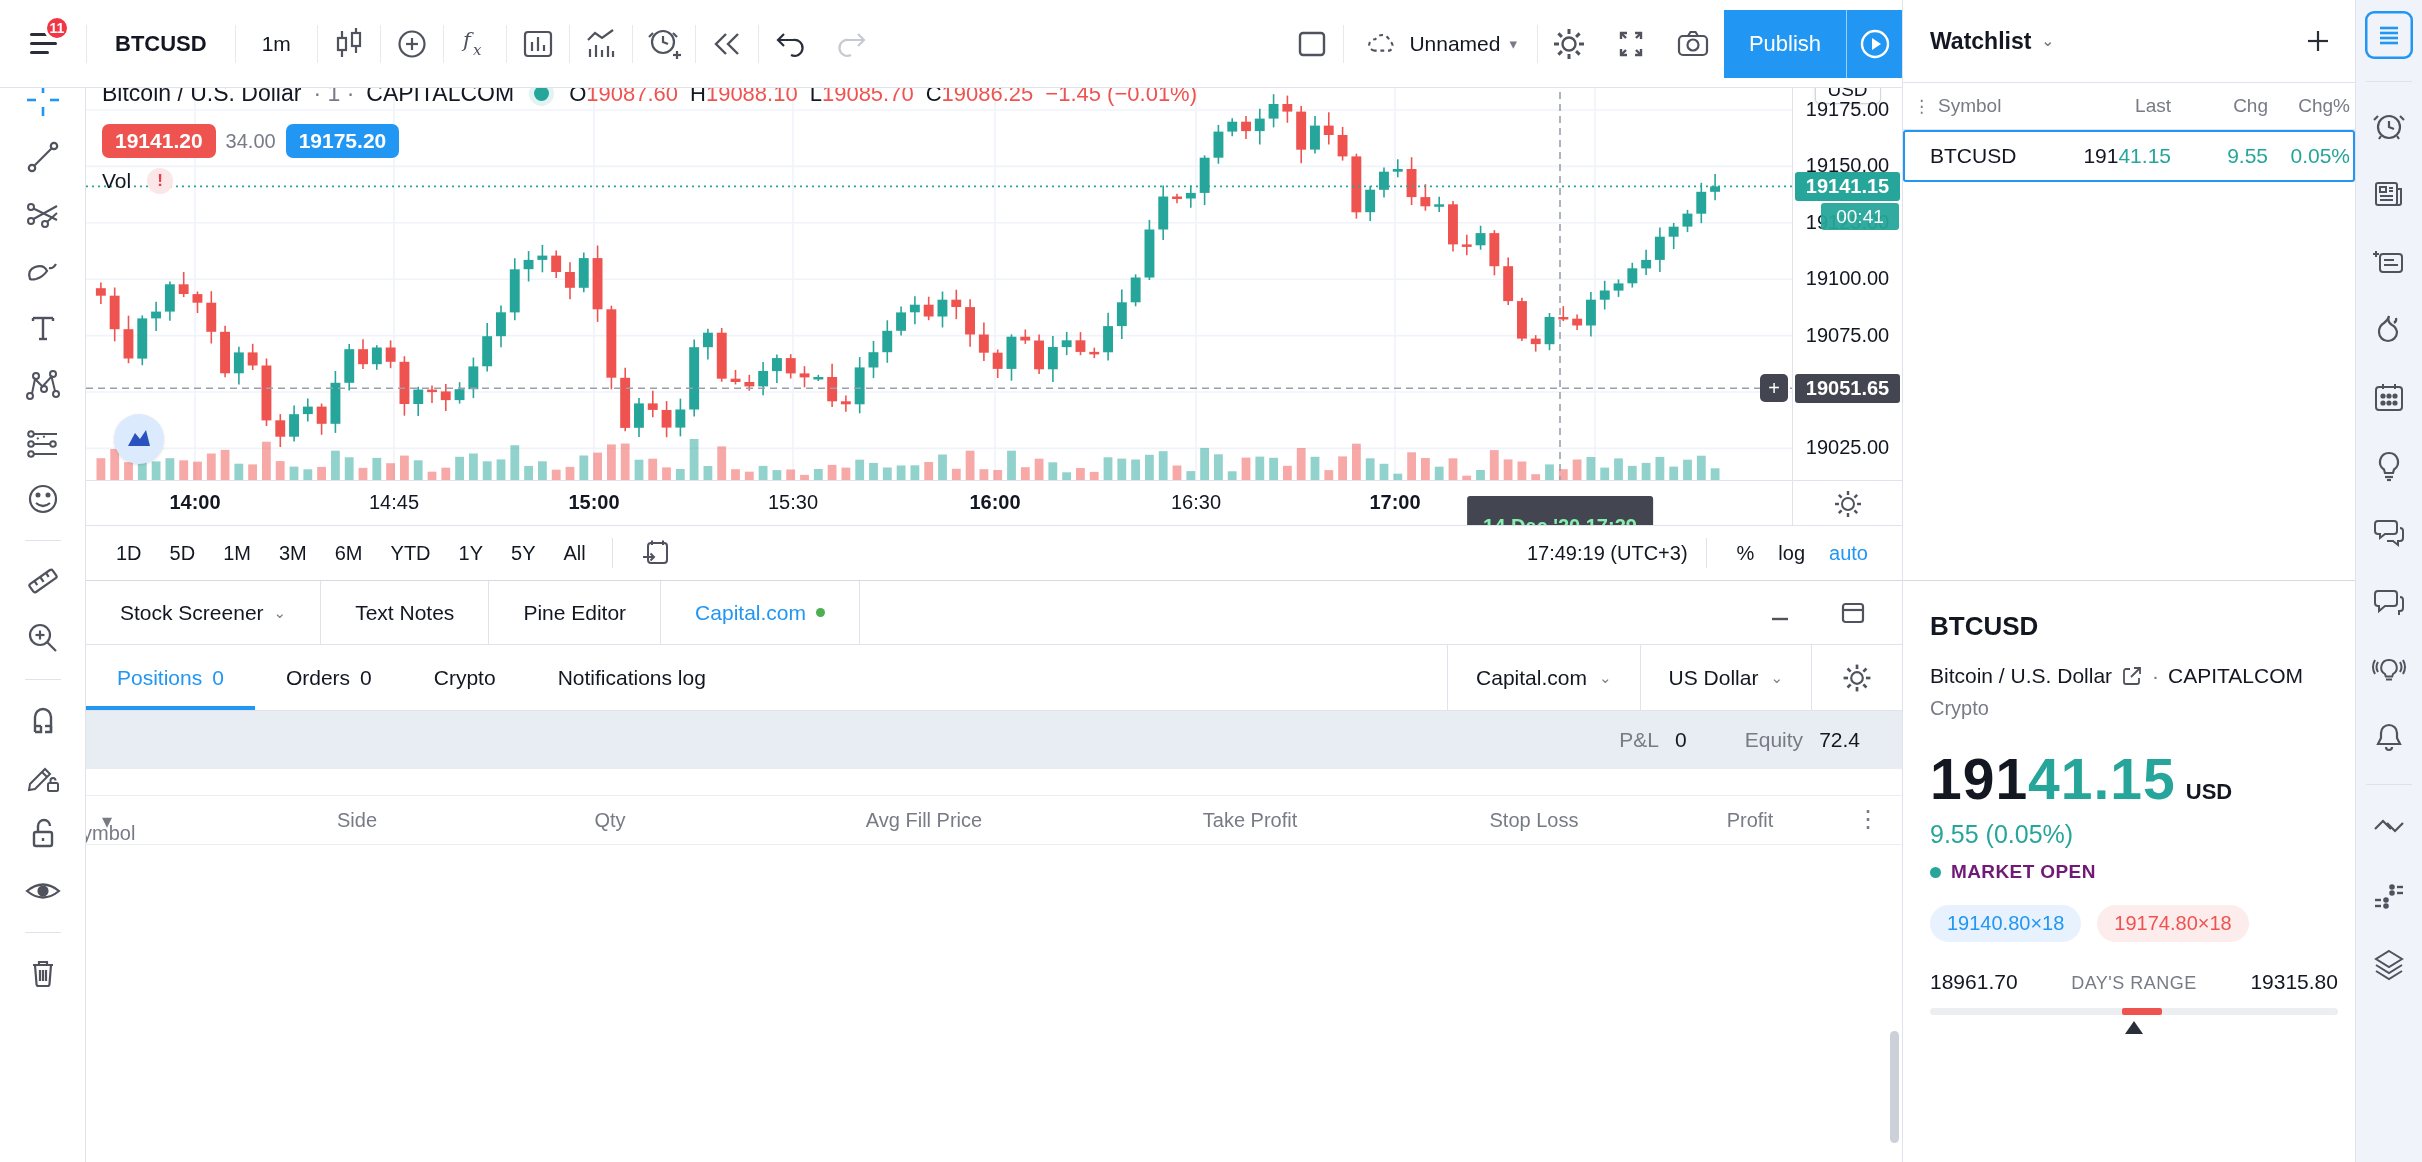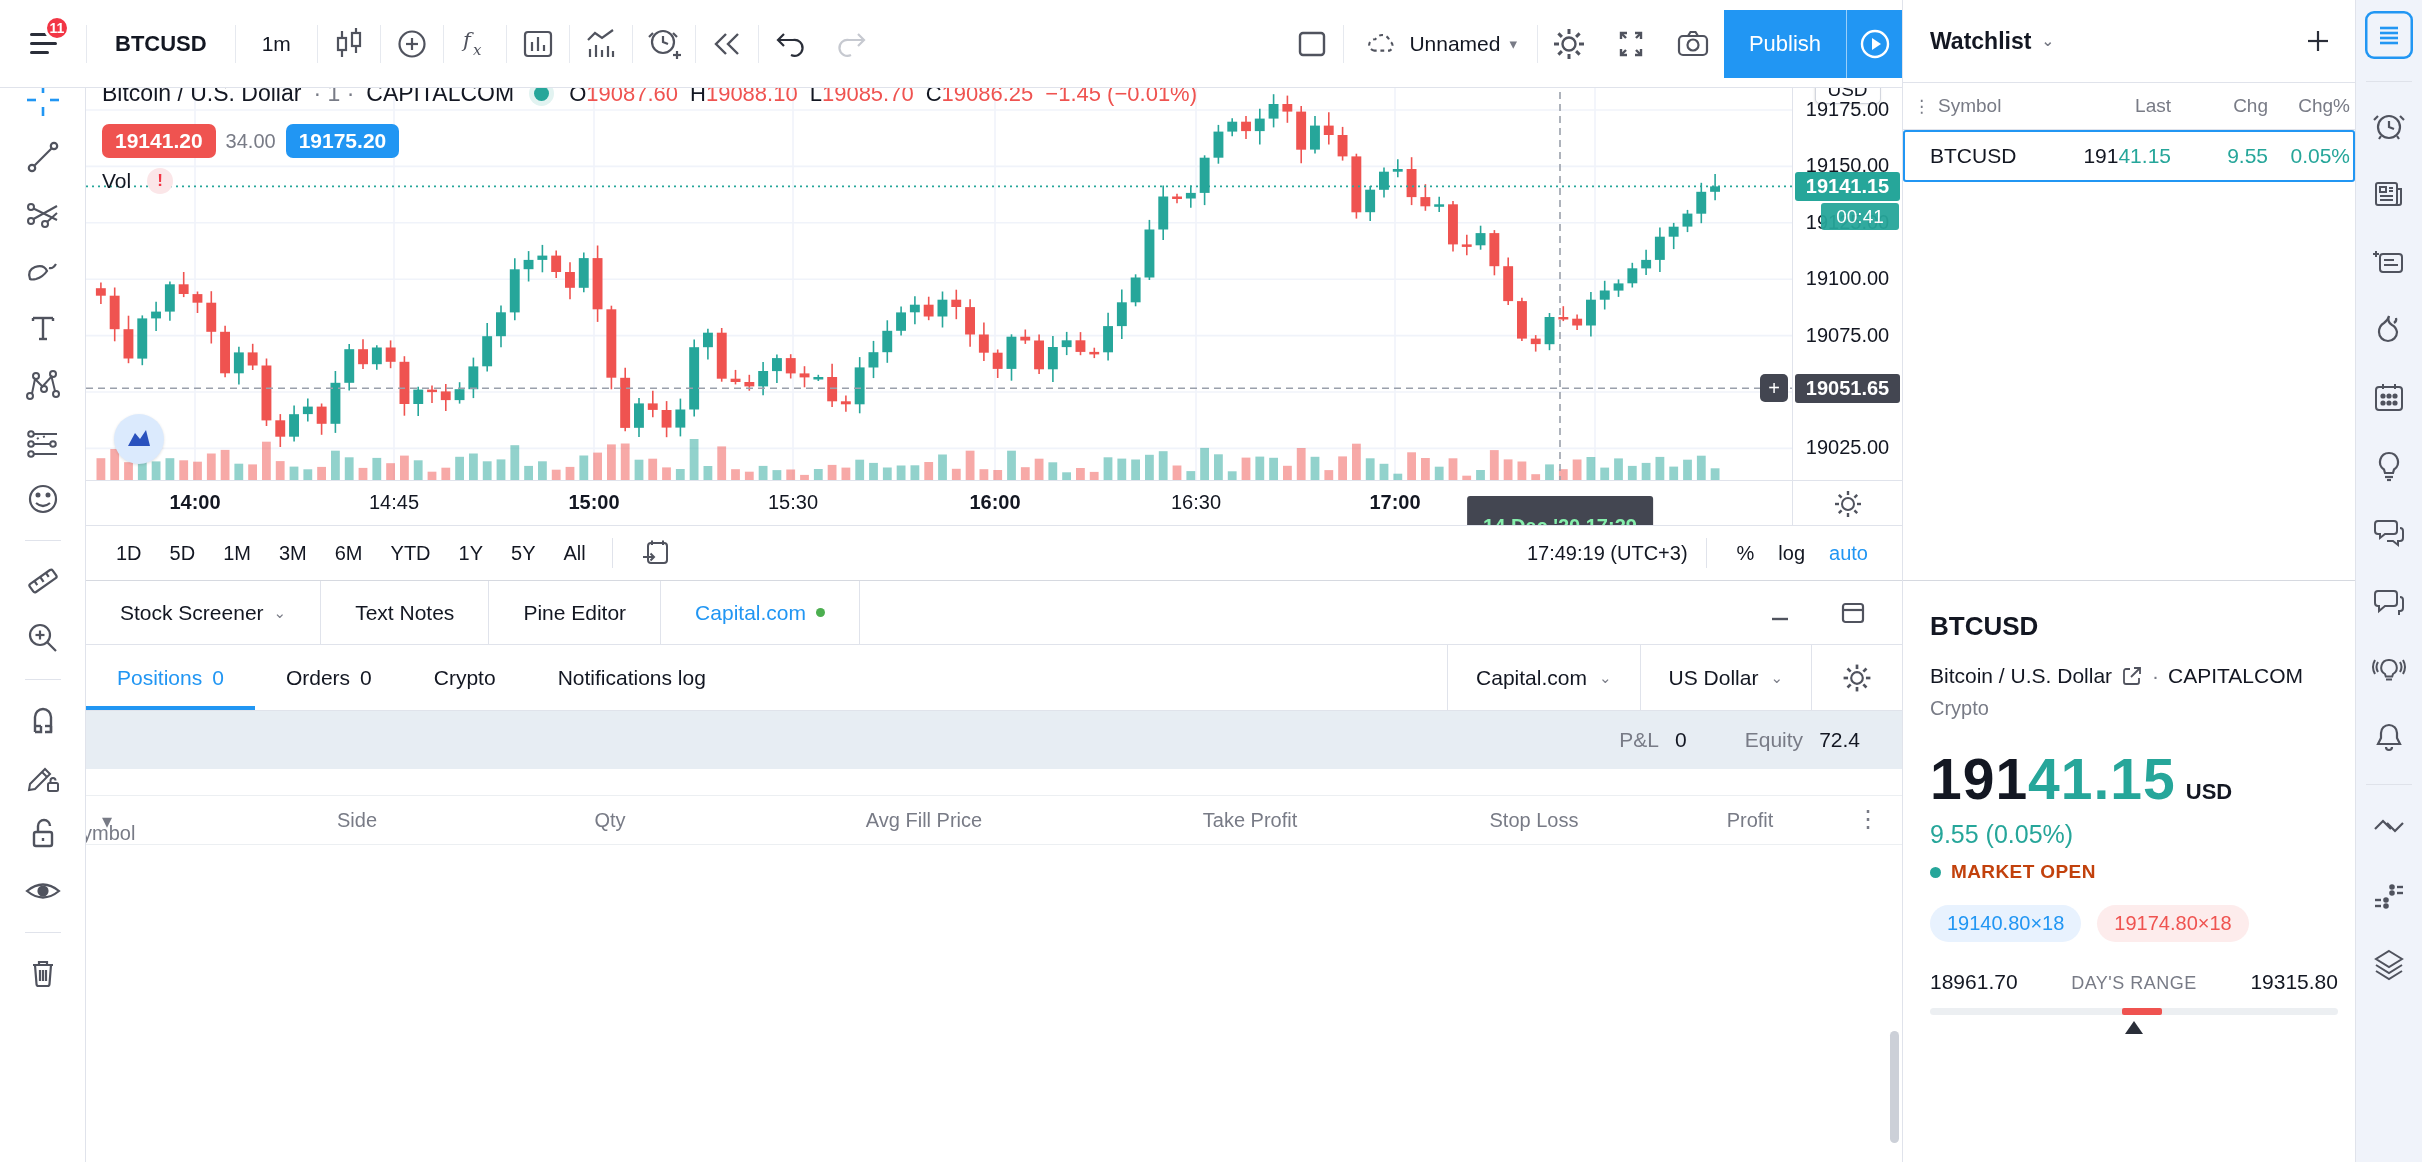--- a/index.html
+++ b/index.html
@@ -98,21 +98,21 @@
   .dn { color:#ef5350; } .up2 { color:#26a69a; }
   .wl-details { position:absolute; top:580px; left:0; right:0; border-top:1px solid #d6d9e0; padding:30px 17px 0 27px; }
   .d-sym { font-size:26px; font-weight:bold; }
   .d-name { margin-top:22px; font-size:21px; display:flex; align-items:center; gap:9px; }
   .d-type { margin-top:9px; font-size:20px; color:#787b86; }
   .d-price { margin-top:26px; display:flex; align-items:baseline; }
   .d-price .p1 { font-size:57px; font-weight:bold; color:#131722; letter-spacing:1px; }
   .d-price .p2 { font-size:57px; font-weight:bold; color:#26a69a; letter-spacing:1px; }
   .d-price .cur { font-size:22px; font-weight:bold; margin-left:10px; }
   .d-chg { margin-top:8px; font-size:25px; color:#26a69a; }
-  .d-status { margin-top:12px; display:flex; align-items:center; gap:10px; color:#c2410c; font-size:19px; font-weight:bold; letter-spacing:.4px; }
+  .d-status { margin-top:12px; display:flex; align-items:center; gap:10px; color:#701a75; font-size:19px; font-weight:bold; letter-spacing:.4px; }
   .d-status .dot { width:11px; height:11px; border-radius:50%; background:#26a69a; }
   .d-pills { margin-top:22px; display:flex; gap:16px; }
   .pill { font-size:20px; padding:7px 17px; border-radius:19px; }
   .pill.b { background:#e8f2fe; color:#2196f3; }
   .pill.r { background:#fdecec; color:#ef5350; }
   .d-range { margin-top:28px; display:flex; justify-content:space-between; align-items:baseline; font-size:21px; }
   .d-range .lbl { font-size:18px; color:#787b86; letter-spacing:.5px;text-align:right; }
   .rbar { position:relative; margin-top:14px; height:7px; border-radius:4px; background:#eceff2; }
   .rbar .seg { position:absolute; left:47%; width:40px; height:7px; background:#ef5350; border-radius:2px; }
   .rbar .tri { position:absolute; left:calc(50% - 9px); top:13px; width:0; height:0; border-left:9px solid transparent; border-right:9px solid transparent; border-bottom:13px solid #2a2e39; transform:rotate(0); border-top:none; }

